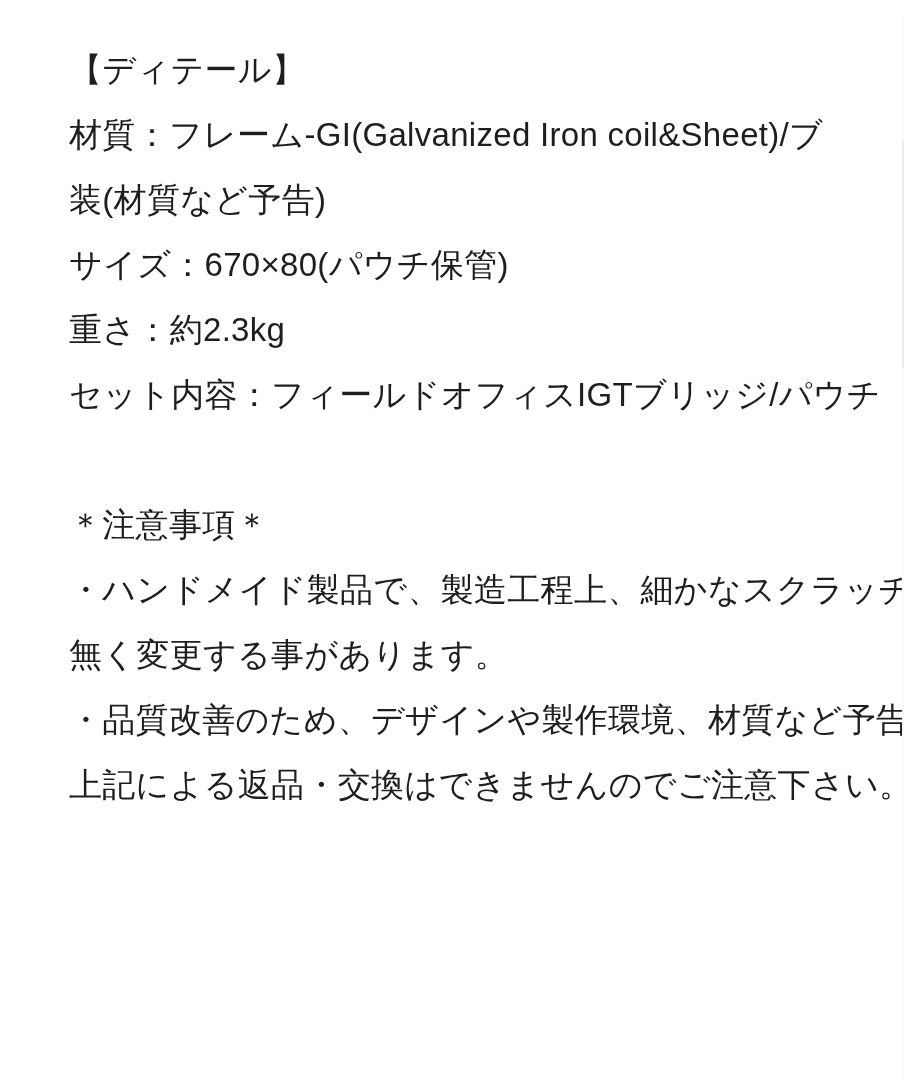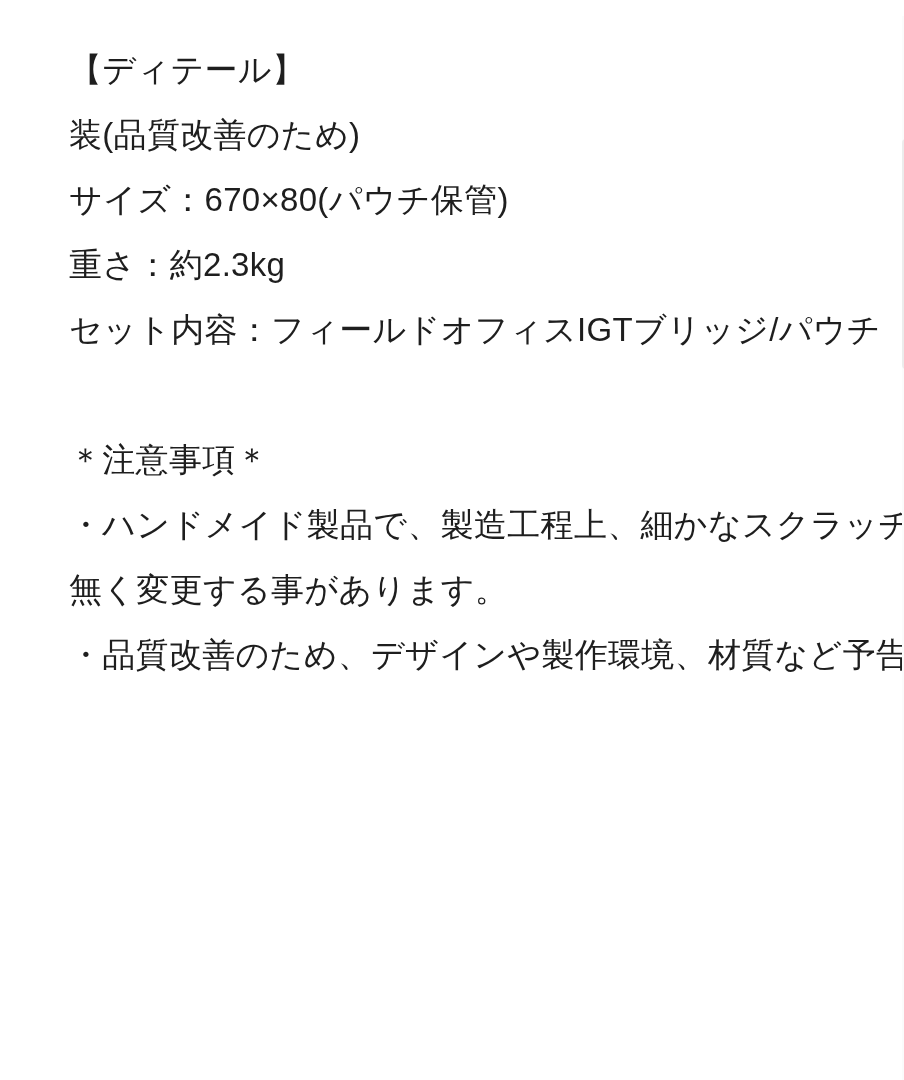--- a/index.html
+++ b/index.html
@@ -60,31 +60,33 @@
   }
 </style>
 </head>
 <body>
 
 <div class="page">
 
   <main class="content">
     <p class="line">【ディテール】</p>
 
-    <p class="line">装(品質改善のため)</p>
+    <p class="line">材質：フレーム-GI(Galvanized Iron coil&amp;Sheet)/ブ</p>
+    <p class="line">装(材質など予告)</p>
     <p class="line">サイズ：670×80(パウチ保管)</p>
     <p class="line">重さ：約2.3kg</p>
     <p class="line">セット内容：フィールドオフィスIGTブリッジ/パウチ</p>
 
     <p class="line blank"></p>
 
     <p class="line">＊注意事項＊</p>
     <p class="line">・ハンドメイド製品で、製造工程上、細かなスクラッチや</p>
     <p class="line">無く変更する事があります。</p>
     <p class="line">・品質改善のため、デザインや製作環境、材質など予告</p>
+    <p class="line">上記による返品・交換はできませんのでご注意下さい。</p>
   </main>
 
   <div class="scrollbar-track">
     <div class="scrollbar-thumb"></div>
   </div>
 
   <div class="right-edge"></div>
 
 </div>
 

